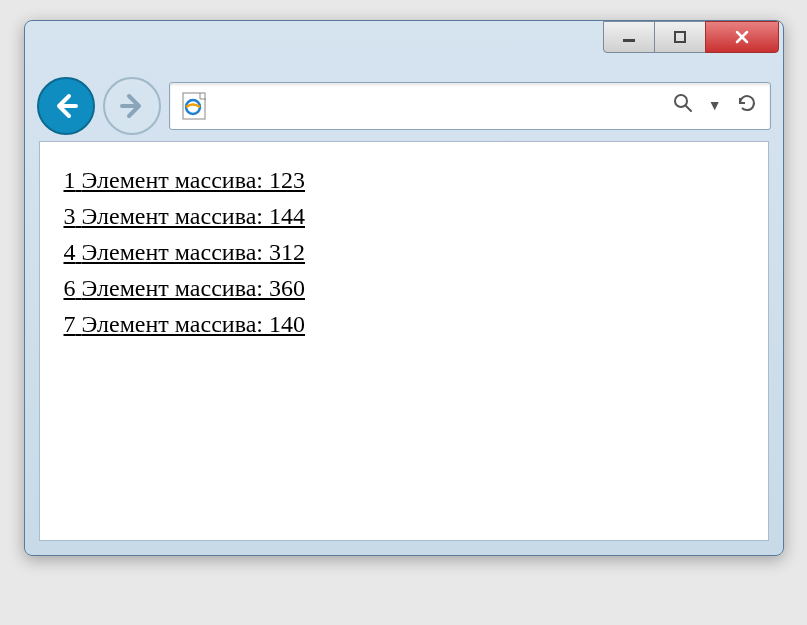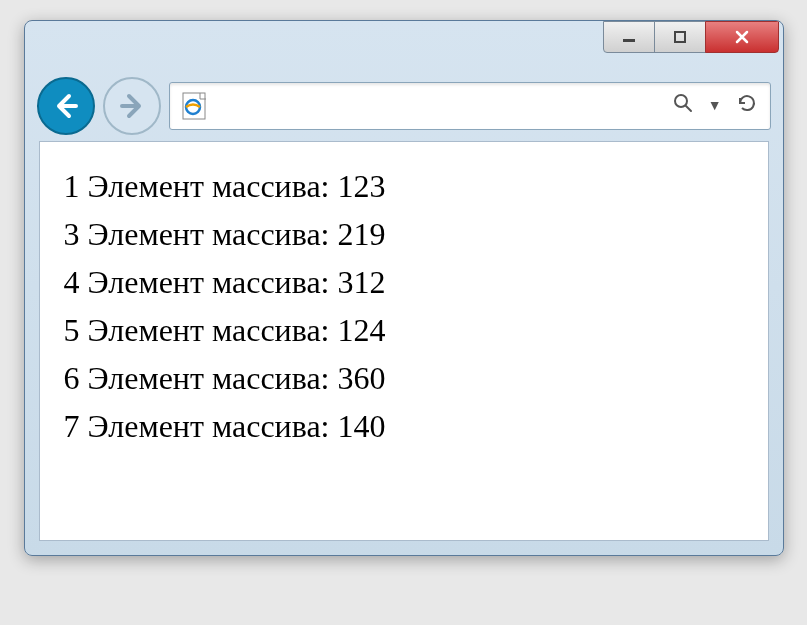--- a/index.html
+++ b/index.html
@@ -111,24 +111,25 @@
       font-size: 24px;
     }
     .content {
       background: #fff;
       margin: 0 14px 14px 14px;
       border: 1px solid #aabbcc;
       padding: 20px 24px;
       min-height: 400px;
     }
     .array-line {
-      font-size: 32px;
+      font-size: 24px;
       color: #000;
       line-height: 1.5;
       font-family: "Times New Roman", serif;
+      text-decoration: underline;
     }
   </style>
 </head>
 <body>
 
 <div class="window">
   <div class="titlebar">
     <div class="win-buttons">
       <div class="win-btn minimize">
         <svg viewBox="0 0 18 18">
@@ -182,20 +183,19 @@
             <path d="M4 6 L4 11 L9 11" fill="none" stroke="#555" stroke-width="2"></path>
           </svg>
         </span>
       </div>
     </div>
   </div>
 
   <div class="content">
     <div id="array-list">
         <div class="array-line"><span>1</span> <span>Элемент массива:</span> <span>123</span></div>
-        <div class="array-line"><span>3</span> <span>Элемент массива:</span> <span>219</span></div>
+        <div class="array-line"><span>3</span> <span>Элемент массива:</span> <span>144</span></div>
         <div class="array-line"><span>4</span> <span>Элемент массива:</span> <span>312</span></div>
-        <div class="array-line"><span>5</span> <span>Элемент массива:</span> <span>124</span></div>
         <div class="array-line"><span>6</span> <span>Элемент массива:</span> <span>360</span></div>
         <div class="array-line"><span>7</span> <span>Элемент массива:</span> <span>140</span></div>
       </div>
   </div>
 </div>
 
 </body></html>

